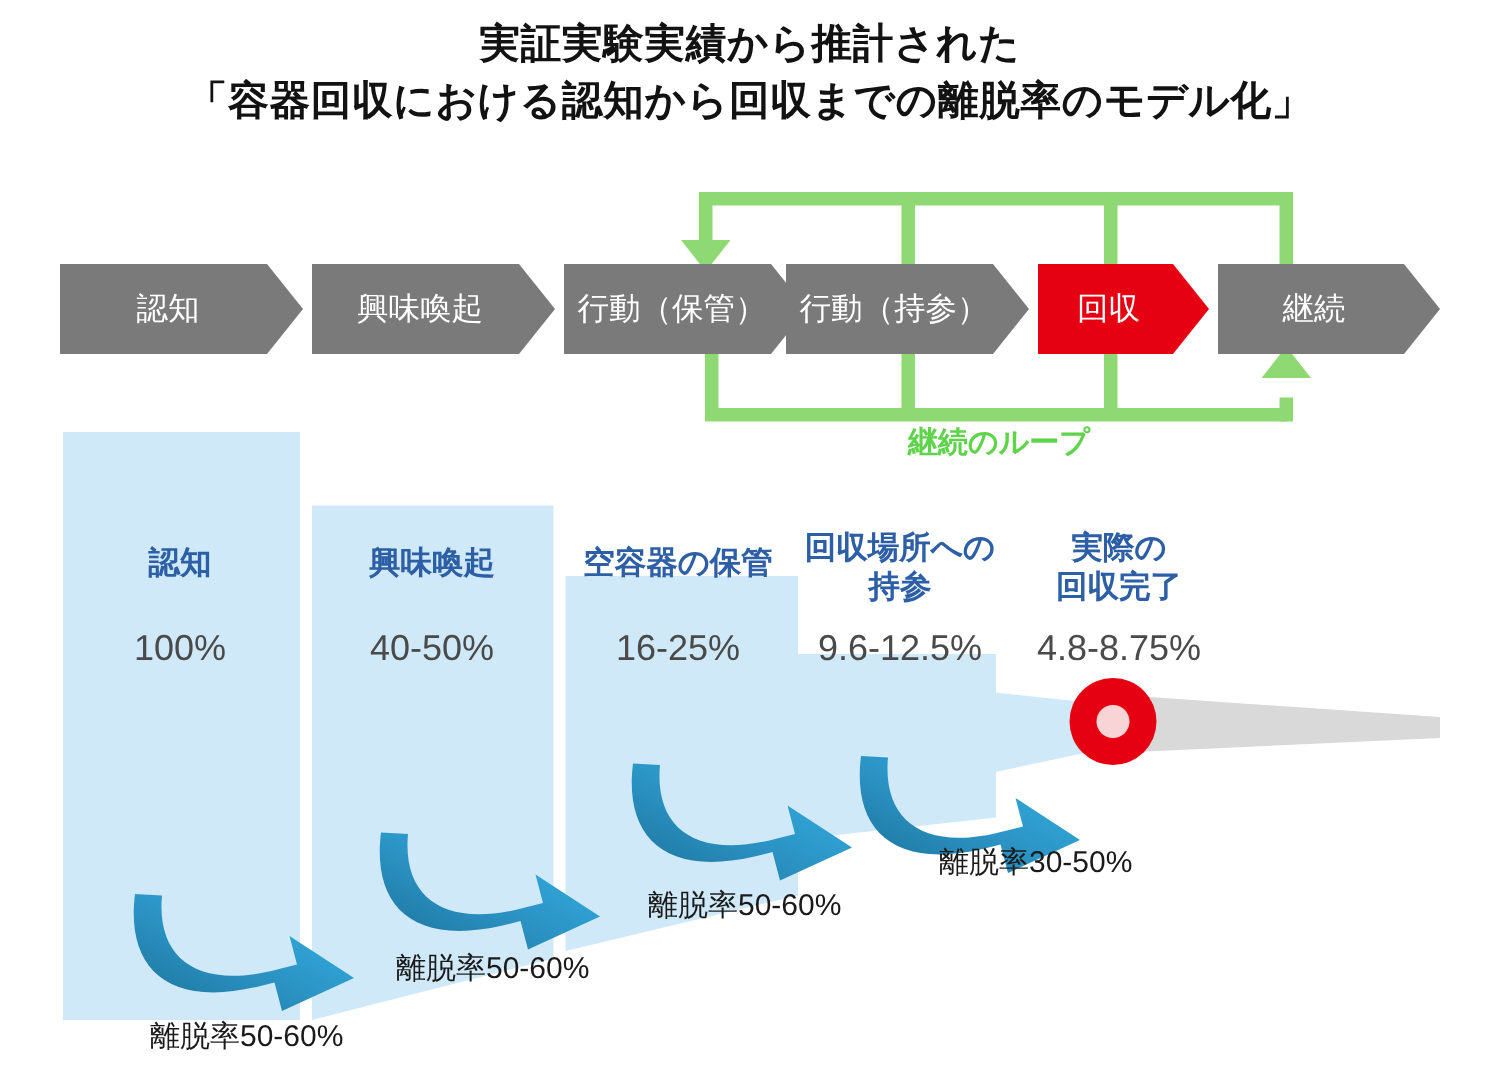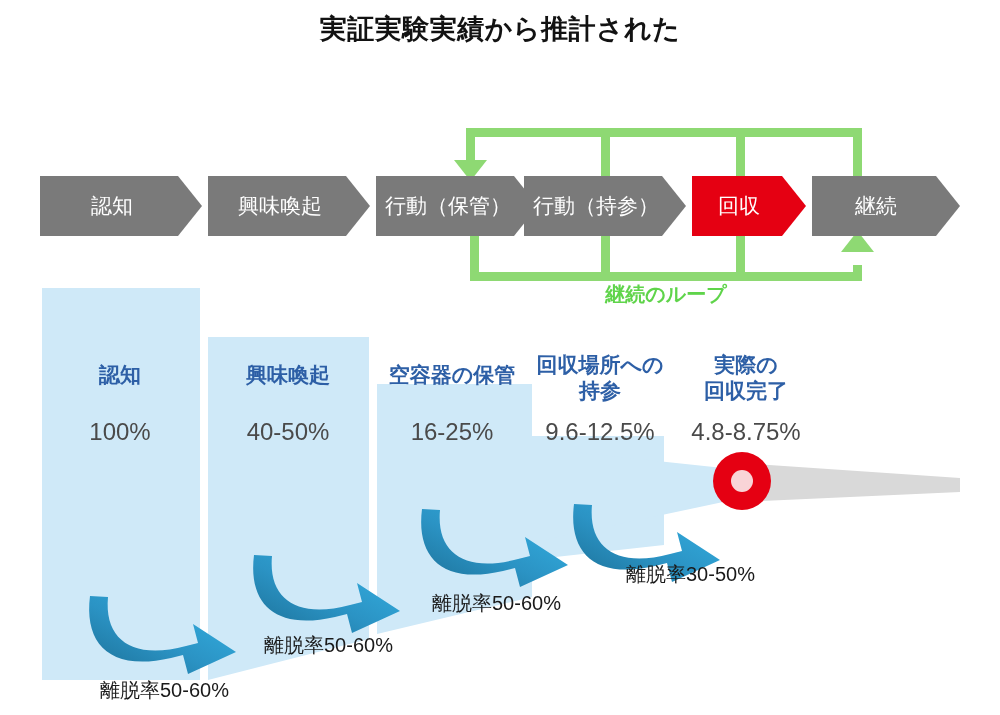--- a/index.html
+++ b/index.html
@@ -75,20 +75,21 @@
     text-anchor: start;
   }
 </style>
 </head>
 <body>
 
 <div id="root">
 
   <div class="title-block">
     <span class="title-line">実証実験実績から推計された</span>
+    <span class="title-line">「容器回収における認知から回収までの離脱率のモデル化」</span>
   </div>
 
   <svg class="stage" viewBox="0 0 1000 715">
     <defs>
       <linearGradient id="arrowGrad" x1="0" y1="1" x2="1" y2="0">
         <stop offset="0%" stop-color="#1b6f96"></stop>
         <stop offset="45%" stop-color="#2b93c4"></stop>
         <stop offset="100%" stop-color="#35b4e6"></stop>
       </linearGradient>
       <linearGradient id="arrowGradDark" x1="0" y1="0" x2="1" y2="1">

